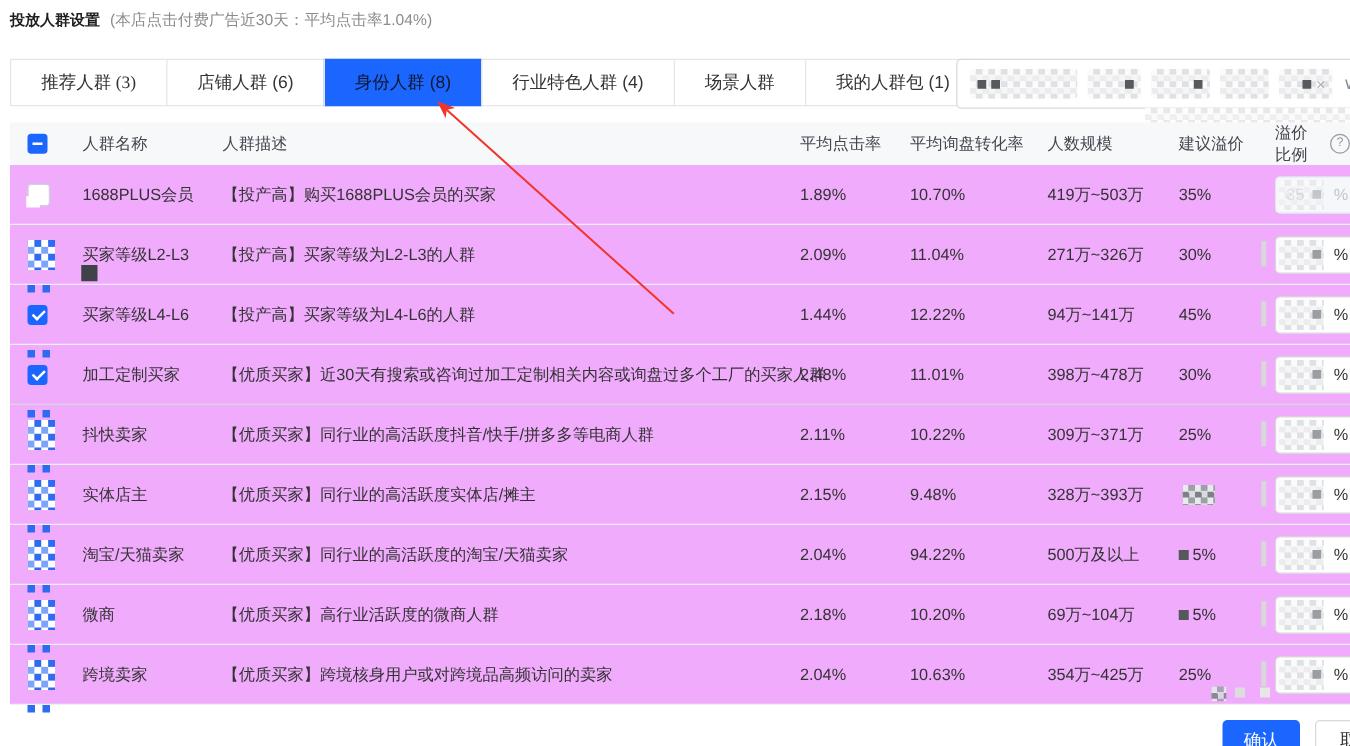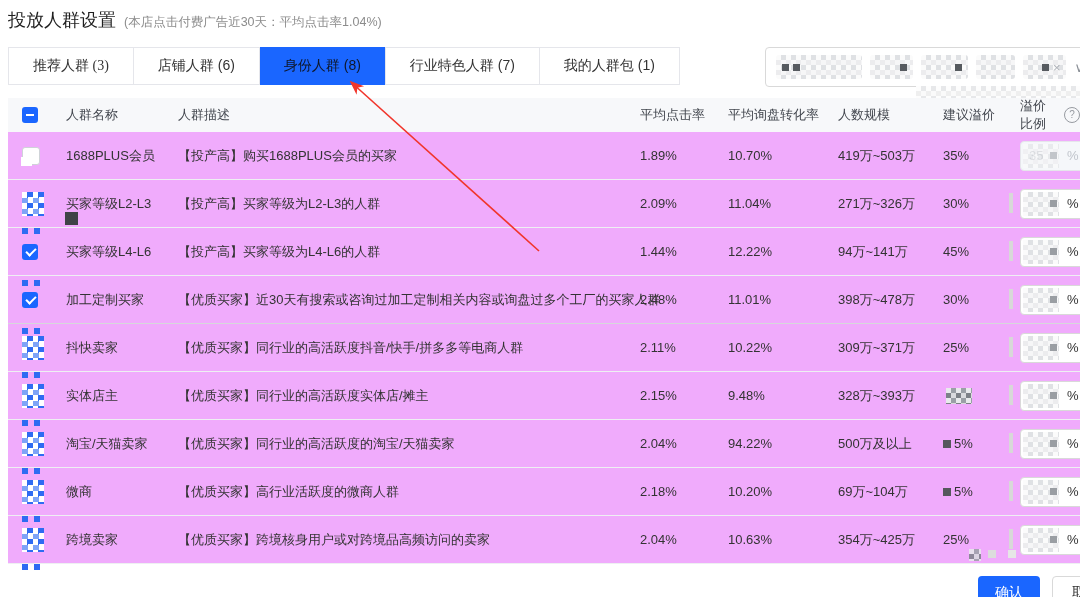--- a/index.html
+++ b/index.html
@@ -1,21 +1,21 @@
 <!DOCTYPE html>
 <html><head>
 <meta charset="utf-8">
 <style>
   html,body{margin:0;padding:0;background:#fff;}
   .screen{position:relative;width:1080px;height:597px;overflow:hidden;background:#fff;
           font-family:"Liberation Sans","DejaVu Sans",sans-serif;color:#333;font-size:13px;}
 
   
   .title-row{position:absolute;left:8px;top:8px;display:flex;align-items:baseline;gap:8px;}
-  .page-title{font-size:18px;font-weight:normal;color:#1f1f1f;}
+  .page-title{font-size:12px;font-weight:bold;color:#1f1f1f;}
   .page-subtitle{font-size:12.5px;color:#8c8c8c;}
 
   
   .tabs{position:absolute;left:8px;top:47px;height:38px;display:inline-flex;border:1px solid #e5e6eb;background:#fff;box-sizing:border-box;}
   .tab{display:flex;align-items:center;padding:0 24px;font-size:14px;color:#333;border-left:1px solid #e5e6eb;cursor:pointer;white-space:nowrap;}
   .tab:first-child{border-left:none;font-family:Liberation Serif, serif;}
   .tab.active{background:#1a66ff;color:#0f172a;margin:-1px 0;height:38px;}
 
   
   .aud-select{position:absolute;left:765px;top:47px;width:330px;height:40px;box-sizing:border-box;
@@ -96,21 +96,22 @@
 
   <div class="title-row">
     <span class="page-title">投放人群设置</span>
     <span class="page-subtitle">(本店点击付费广告近30天：平均点击率1.04%)</span>
   </div>
 
   <div class="tabs">
     <div class="tab">推荐人群 (3)</div>
     <div class="tab">店铺人群 (6)</div>
     <div class="tab active">身份人群 (8)</div>
-    <div class="tab">行业特色人群 (7)</div>
+    <div class="tab">行业特色人群 (4)</div>
+    <div class="tab">场景人群</div>
     <div class="tab">我的人群包 (1)</div>
   </div>
 
   <div class="aud-select">
     <span class="chip chip-1 mz-grey">
         <i class="sq-d"></i>
         <i class="sq-d"></i>
       </span>
     <span class="chip chip-2 mz-grey">
         <i class="sq-d"></i>

